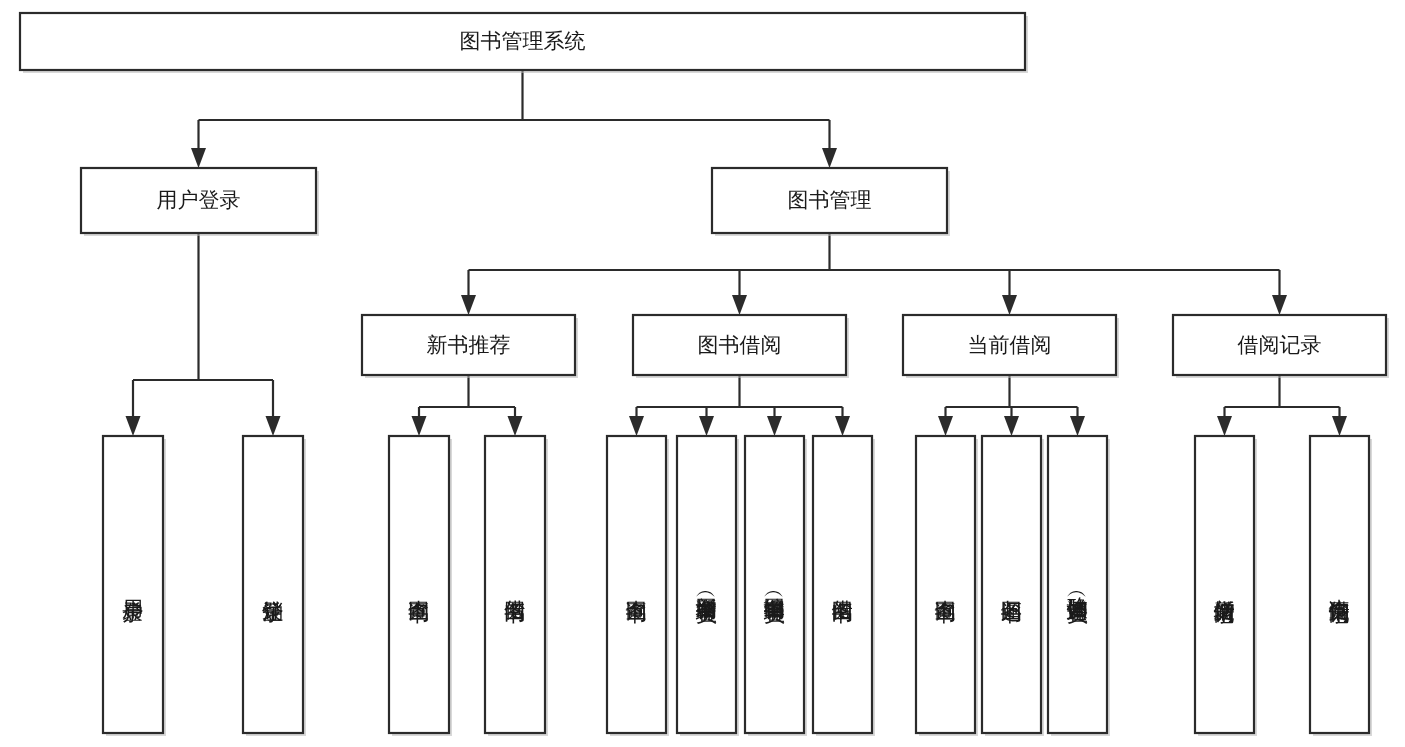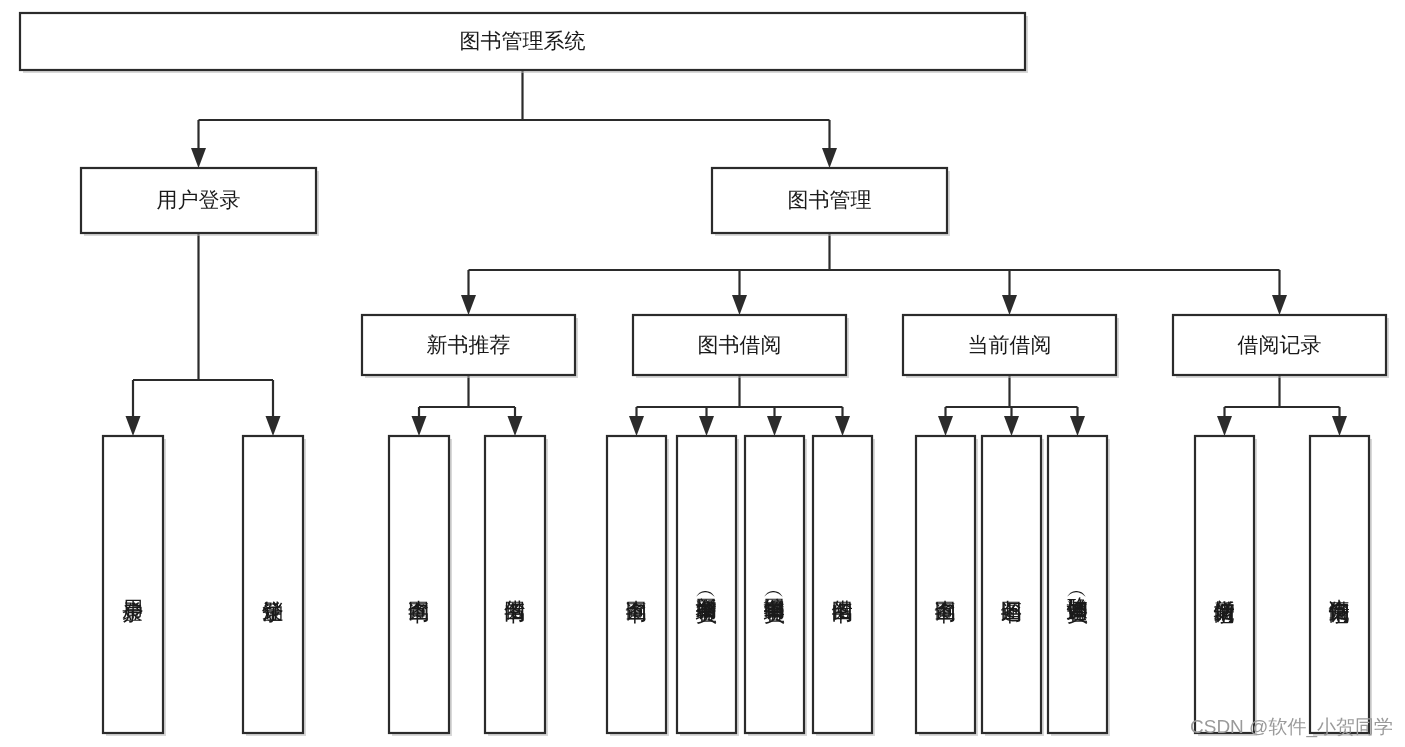--- a/index.html
+++ b/index.html
@@ -197,14 +197,13 @@
       <div class="node-label-v" style="left: 607px; top: 436px; width: 59px; height: 297px;">查询图书</div>
       <div class="node-label-v" style="left: 677px; top: 436px; width: 59px; height: 297px;">新增图书（管理员）</div>
       <div class="node-label-v" style="left: 745px; top: 436px; width: 59px; height: 297px;">编辑图书（管理员）</div>
       <div class="node-label-v" style="left: 813px; top: 436px; width: 59px; height: 297px;">借阅图书</div>
       <div class="node-label-v" style="left: 916px; top: 436px; width: 59px; height: 297px;">查询图书</div>
       <div class="node-label-v" style="left: 982px; top: 436px; width: 59px; height: 297px;">归还图书</div>
       <div class="node-label-v" style="left: 1048px; top: 436px; width: 59px; height: 297px;">确认归还（管理员）</div>
       <div class="node-label-v" style="left: 1195px; top: 436px; width: 59px; height: 297px;">新增借阅记录</div>
       <div class="node-label-v" style="left: 1310px; top: 436px; width: 59px; height: 297px;">查询借阅记录</div>
     </div>
-  <div class="watermark">CSDN @软件_小贺同学</div>
 </div>
 
 </body></html>

